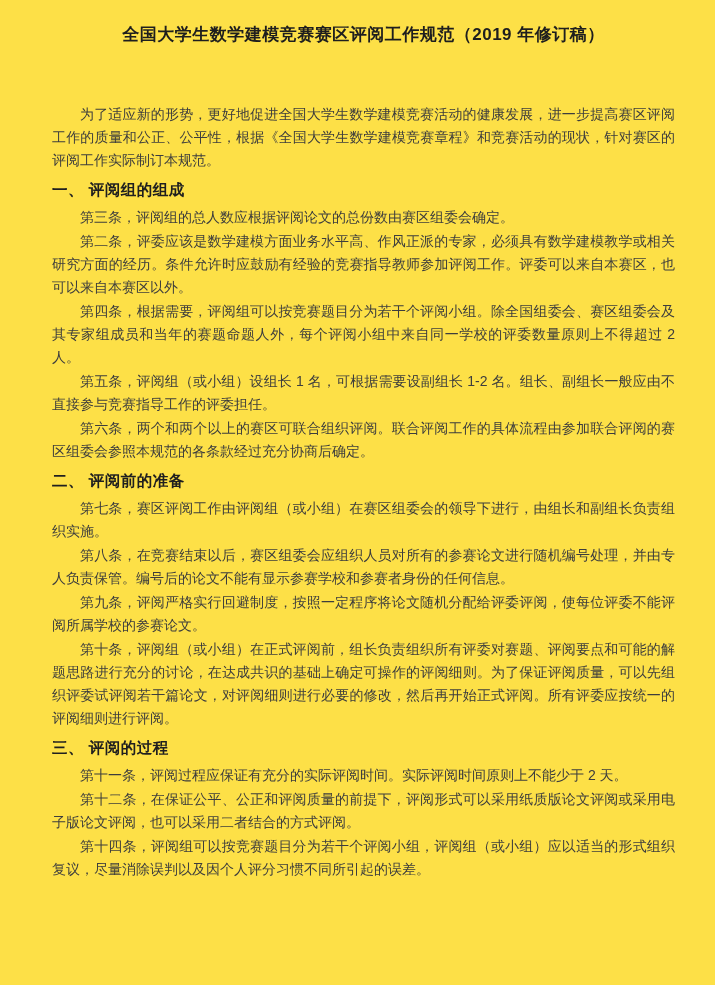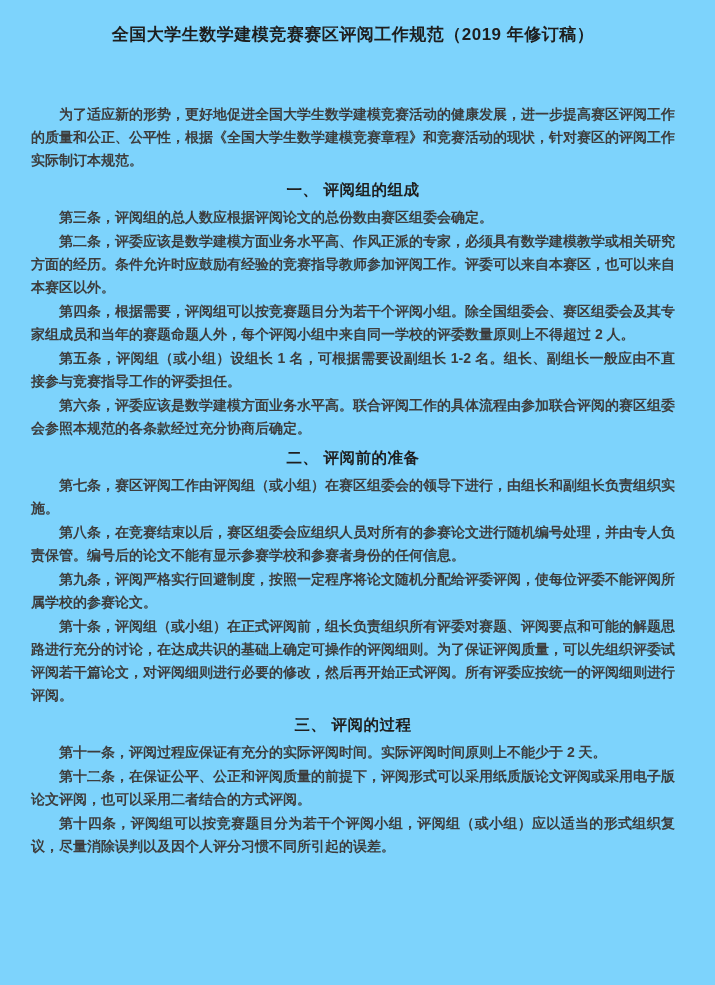--- a/index.html
+++ b/index.html
@@ -10,68 +10,67 @@
   body {
     width: 715px;
     height: 985px;
     overflow: hidden;
     font-family: "Liberation Sans", sans-serif;
   }
   .page {
     box-sizing: border-box;
     width: 715px;
     height: 985px;
-    padding: 24px 40px 10px 31px;
-    background: #7dd3fc;
+    padding: 24px 40px 10px 52px;
+    background: #fde047;
   }
   .doc-title {
     margin: 0 0 57px 0;
     font-size: 17px;
     font-weight: bold;
     color: #1e1e1e;
     text-align: center;
     letter-spacing: 0.5px;
     line-height: 22px;
   }
   .sec-heading {
     margin: 6px 0 4px 0;
     font-size: 15.5px;
     font-weight: bold;
     color: #1f1f1f;
-    text-align: center;
+    text-align: left;
     line-height: 24px;
     letter-spacing: 0.5px;
   }
   .par {
     margin: 0 0 1px 0;
     font-size: 14px;
     line-height: 23px;
     color: #3d3d3d;
     text-align: justify;
     text-indent: 2em;
     word-break: break-all;
-    font-weight: bold;
   }
 </style>
 </head>
 <body>
 
 <main class="page">
 
   <h1 class="doc-title">全国大学生数学建模竞赛赛区评阅工作规范（2019 年修订稿）</h1>
 
   <p class="par">为了适应新的形势，更好地促进全国大学生数学建模竞赛活动的健康发展，进一步提高赛区评阅工作的质量和公正、公平性，根据《全国大学生数学建模竞赛章程》和竞赛活动的现状，针对赛区的评阅工作实际制订本规范。</p>
 
   <h2 class="sec-heading">一、 评阅组的组成</h2>
 
   <p class="par">第三条，评阅组的总人数应根据评阅论文的总份数由赛区组委会确定。</p>
   <p class="par">第二条，评委应该是数学建模方面业务水平高、作风正派的专家，必须具有数学建模教学或相关研究方面的经历。条件允许时应鼓励有经验的竞赛指导教师参加评阅工作。评委可以来自本赛区，也可以来自本赛区以外。</p>
   <p class="par">第四条，根据需要，评阅组可以按竞赛题目分为若干个评阅小组。除全国组委会、赛区组委会及其专家组成员和当年的赛题命题人外，每个评阅小组中来自同一学校的评委数量原则上不得超过 2 人。</p>
   <p class="par">第五条，评阅组（或小组）设组长 1 名，可根据需要设副组长 1-2 名。组长、副组长一般应由不直接参与竞赛指导工作的评委担任。</p>
-  <p class="par">第六条，评委应该是数学建模方面业务水平高。联合评阅工作的具体流程由参加联合评阅的赛区组委会参照本规范的各条款经过充分协商后确定。</p>
+  <p class="par">第六条，两个和两个以上的赛区可联合组织评阅。联合评阅工作的具体流程由参加联合评阅的赛区组委会参照本规范的各条款经过充分协商后确定。</p>
 
   <h2 class="sec-heading">二、 评阅前的准备</h2>
 
   <p class="par">第七条，赛区评阅工作由评阅组（或小组）在赛区组委会的领导下进行，由组长和副组长负责组织实施。</p>
   <p class="par">第八条，在竞赛结束以后，赛区组委会应组织人员对所有的参赛论文进行随机编号处理，并由专人负责保管。编号后的论文不能有显示参赛学校和参赛者身份的任何信息。</p>
   <p class="par">第九条，评阅严格实行回避制度，按照一定程序将论文随机分配给评委评阅，使每位评委不能评阅所属学校的参赛论文。</p>
   <p class="par">第十条，评阅组（或小组）在正式评阅前，组长负责组织所有评委对赛题、评阅要点和可能的解题思路进行充分的讨论，在达成共识的基础上确定可操作的评阅细则。为了保证评阅质量，可以先组织评委试评阅若干篇论文，对评阅细则进行必要的修改，然后再开始正式评阅。所有评委应按统一的评阅细则进行评阅。</p>
 
   <h2 class="sec-heading">三、 评阅的过程</h2>
 

